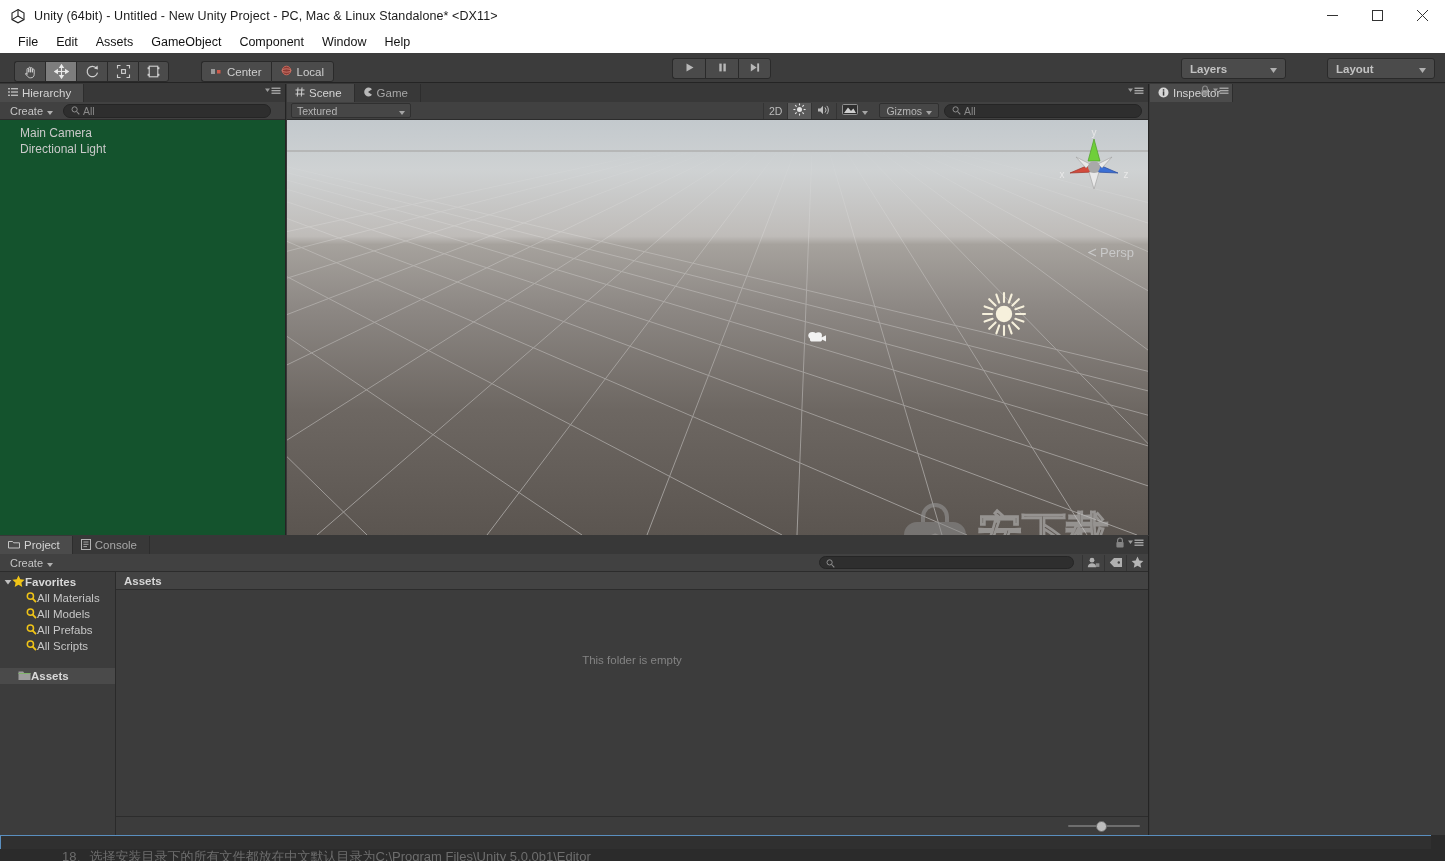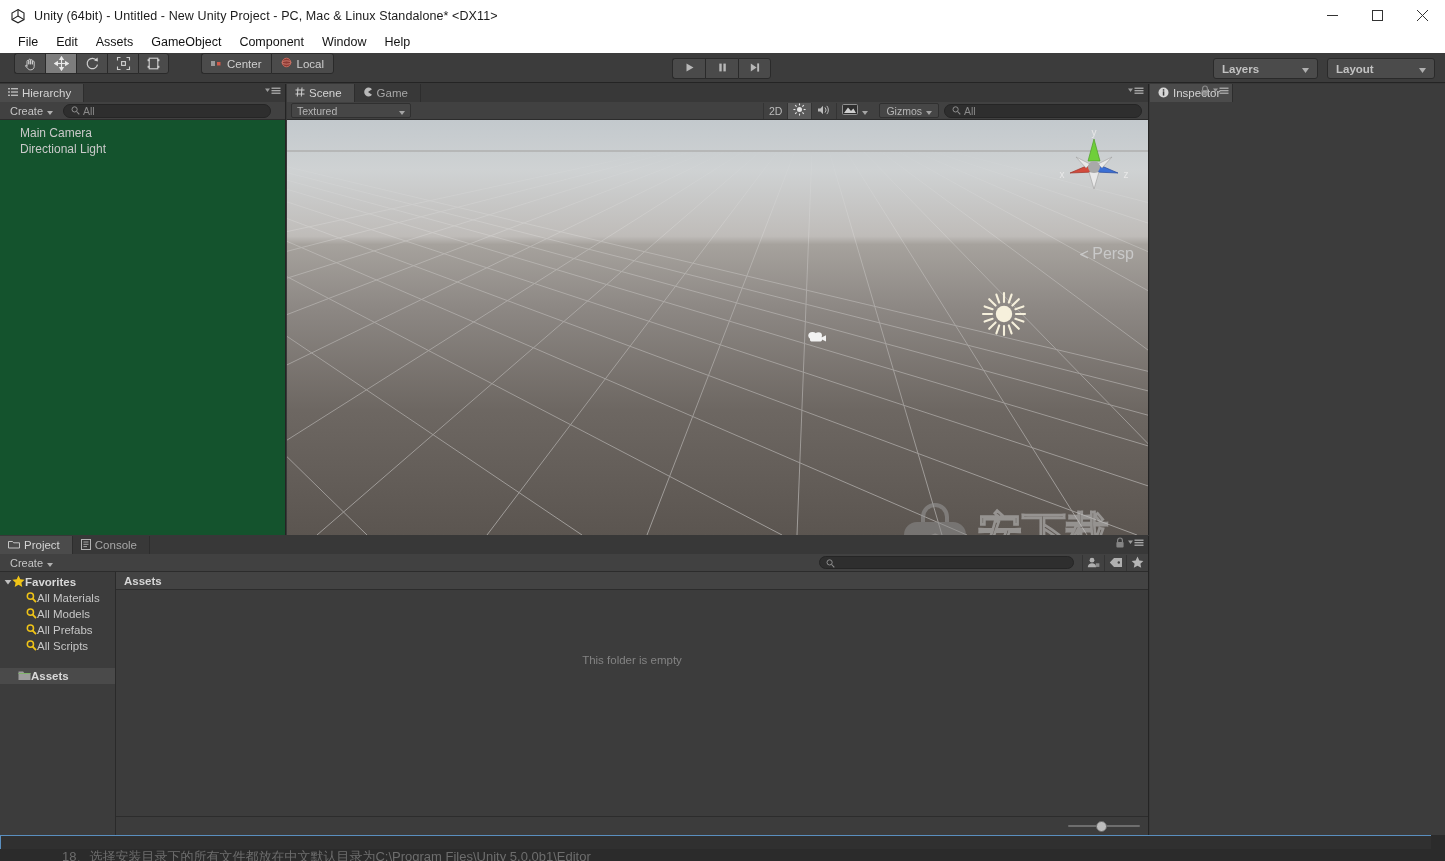--- a/index.html
+++ b/index.html
@@ -38,21 +38,21 @@
     background: #ffffff; display: flex; align-items: center; padding-left: 9px;
   }
   .menu-item {
     font-size: 12.5px; color: #121212; padding: 2px 9px; white-space: nowrap;
   }
 
   
   .toolbar {
     position: absolute; left: 0; top: 53px; width: 1445px; height: 30px;
     background: #3c3c3c; border-bottom: 1px solid #242424;
-    display: flex; align-items: flex-start;
+    display: flex; align-items: flex-end;
   }
   .tool-group { display: flex; margin-left: 14px; }
   .tool-btn {
     width: 31px; height: 21px; background: #4b4b4b;
     border: 1px solid #2a2a2a; border-right-width: 0;
     display: flex; align-items: center; justify-content: center;
   }
   .tool-btn:first-child { border-radius: 3px 0 0 3px; }
   .tool-btn:last-child { border-radius: 0 3px 3px 0; border-right-width: 1px; }
   .tool-btn.active { background: #7d7d7d; }
@@ -77,21 +77,21 @@
 
   .right-group { position: absolute; right: 10px; top: 5px; display: flex; gap: 9px; }
   .dropdown {
     height: 21px; background: #4b4b4b; border: 1px solid #2a2a2a; border-radius: 3px;
     display: flex; align-items: center; padding: 0 8px;
     font-size: 11.5px; color: #c2c2c2; position: relative; font-weight: bold;
   }
   .dropdown .dd-label { white-space: nowrap; }
   .dropdown .dd-arrow { margin-left: auto; padding-left: 10px; }
   .dd-w-layers { width: 105px; }
-  .dd-w-layout { width: 108px; }
+  .dd-w-layout { width: 108px; margin-left: 32px; }
 
   
   .panel-tabbar {
     height: 18px; background: #383838; display: flex; align-items: flex-end;
     position: relative;
   }
   .ptab {
     height: 18px; display: flex; align-items: center; gap: 4px;
     padding: 0 12px 0 8px; font-size: 11.5px; color: #a7a7a7;
     background: #383838; border-right: 1px solid #2d2d2d;
@@ -165,21 +165,21 @@
   .sky {
     position: absolute; left: 0; top: 0; width: 100%; height: 100%;
     background: linear-gradient(to bottom, #c3c9cd 0%, #cfd2d3 12%, #bfbcb9 28%, #a6a29d 30%, #8d8884 45%, #6d6762 70%, #5b5550 100%);
   }
   .grid-svg { position: absolute; left: 0; top: 0; }
 
   .gizmo-cam { position: absolute; left: 519px; top: 209px; }
   .gizmo-sun { position: absolute; left: 693px; top: 170px; }
   .axis-gizmo { position: absolute; right: 14px; top: 3px; }
   .persp-label {
-    position: absolute; right: 14px; top: 125px; font-size: 16px;
+    position: absolute; right: 14px; top: 125px; font-size: 13px;
     color: #c9c9c9; display: flex; align-items: center; gap: 3px;
   }
   .watermark {
     position: absolute; left: 611px; top: 382px; display: flex; align-items: center; gap: 6px;
     opacity: .55;
   }
 
   
   .inspector {
     position: absolute; left: 1150px; top: 84px; width: 319px; height: 751px;

